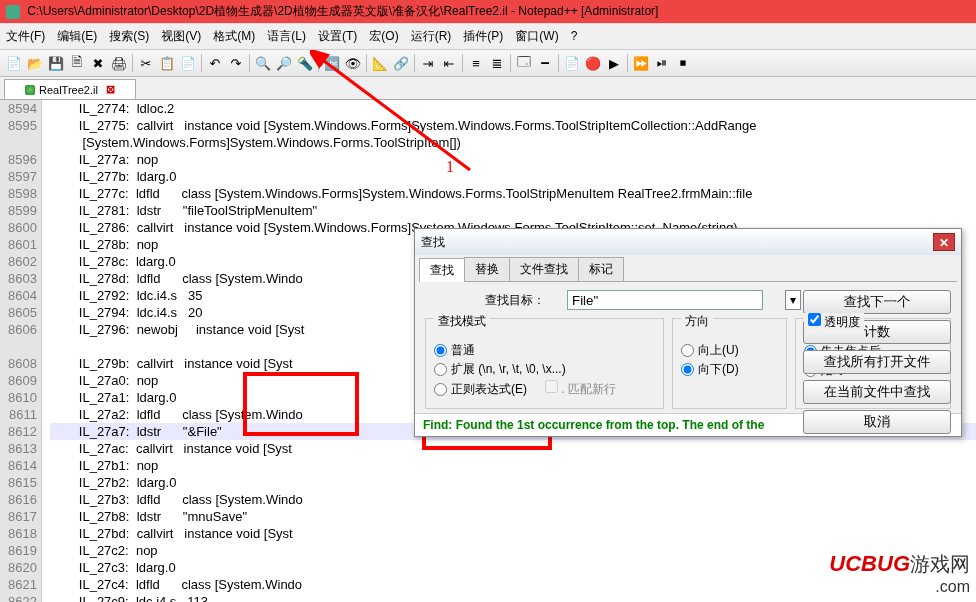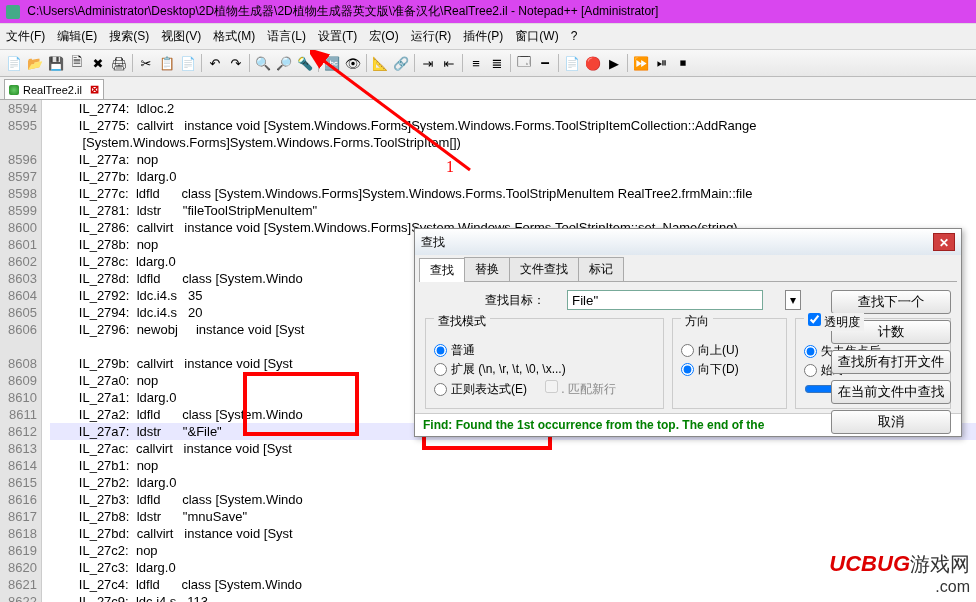--- a/index.html
+++ b/index.html
@@ -1,29 +1,29 @@
 <!DOCTYPE html>
 <html><head>
 <meta charset="utf-8">
 <style>
 * { margin: 0; padding: 0; box-sizing: border-box; font-family: "Microsoft YaHei", Tahoma, sans-serif; }
 body { background: #fff; font-size: 12px; overflow: hidden; width: 976px; height: 602px; position: relative; }
 
-.title-bar { background: #d946ef; padding: 3px 6px; font-size: 12px; border-bottom: 1px solid #ddd; }
+.title-bar { background: #ef4444; padding: 3px 6px; font-size: 12px; border-bottom: 1px solid #ddd; }
 .title-bar .icon { display: inline-block; width: 14px; height: 14px; background: #4a8; border-radius: 2px; vertical-align: middle; margin-right: 4px; }
 
 .menu-bar { background: #f0f0f0; padding: 2px 0; border-bottom: 1px solid #ccc; }
 .menu-bar span { display: inline-block; padding: 2px 6px; cursor: default; }
 
 .toolbar { background: linear-gradient(#f8f8f8,#e8e8e8); padding: 3px 4px; border-bottom: 1px solid #bbb; display: flex; gap: 1px; align-items: center; }
 .tb-btn { width: 20px; height: 20px; display: inline-flex; align-items: center; justify-content: center; border: 1px solid transparent; border-radius: 2px; font-size: 13px; }
 .tb-sep { width: 1px; height: 18px; background: #bbb; margin: 0 2px; }
 
 .tab-bar { background: #f0f0f0; padding-top: 2px; border-bottom: 1px solid #aaa; }
-.file-tab { display: inline-flex; align-items: center; gap: 4px; background: #fff; padding: 3px 4px; border: 1px solid #aaa; border-bottom: none; margin-left: 4px; font-size: 11px; }
+.file-tab { display: inline-flex; align-items: center; gap: 4px; background: #fff; padding: 3px 20px; border: 1px solid #aaa; border-bottom: none; margin-left: 4px; font-size: 11px; }
 .file-tab .close { color: #c00; font-weight: bold; margin-left: 4px; }
 .file-tab .dot { width: 10px; height: 10px; background: radial-gradient(#6c6,#282); border-radius: 2px; }
 
 .editor { display: flex; height: 528px; font-family: Consolas, "Courier New", monospace; font-size: 13px; line-height: 17px; white-space: pre; overflow: hidden; }
 .gutter { background: #e4e4e4; color: #808080; text-align: right; padding: 0 4px 0 8px; border-right: 1px solid #ccc; }
 .code { flex: 1; padding-left: 8px; position: relative; color: #000; }
 .hl-line { background: #e8e8ff; display: block; }
 .red-box { position: absolute; border: 4px solid red; pointer-events: none; }
 .red-arrow { position: absolute; pointer-events: none; }
 .red-text { position: absolute; color: red; font-family: "Microsoft YaHei"; font-size: 16px; pointer-events: none; }
@@ -35,21 +35,21 @@
 .find-title .x { width: 22px; height: 18px; background: #d04040; color: #fff; text-align: center; line-height: 18px; font-weight: bold; border: 1px solid #a02020; }
 .find-tabs { display: flex; border-bottom: 1px solid #aaa; margin: 2px 4px 0; }
 .find-tab { padding: 3px 10px; border: 1px solid #aaa; border-bottom: none; background: #e8e8e8; margin-right: -1px; }
 .find-tab.active { background: #fff; position: relative; top: 1px; }
 .find-body { padding: 8px 10px 4px; background: #f0f0f0; position: relative; }
 .find-row { display: flex; align-items: center; gap: 22px; }
 .find-row label { text-align: right; }
 .find-row input[type=text] { flex: 1; border: 1px solid #7a9; padding: 2px 4px; height: 20px; }
 .find-row .arrow { border: 1px solid #888; width: 16px; height: 20px; text-align: center; line-height: 18px; background: #fff; }
 .btn-col { position: absolute; right: 10px; top: 8px; display: flex; flex-direction: column; gap: 6px; }
-.dlg-btn { width: 120px; height: 24px; background: linear-gradient(#fefefe,#e4e4e4); border: 1px solid #888; border-radius: 3px; }
+.dlg-btn { width: 148px; height: 24px; background: linear-gradient(#fefefe,#e4e4e4); border: 1px solid #888; border-radius: 3px; }
 .fgroup { border: 1px solid #ccc; padding: 4px 8px 8px; }
 .fgroup .legend { position: relative; top: -10px; background: #f0f0f0; padding: 0 4px; display: inline-block; }
 .groups-row { display: flex; gap: 8px; margin-top: 8px; }
 .groups-row .fgroup { flex: 1; }
 .chk, .rdo { display: flex; align-items: center; gap: 4px; margin: 2px 0; }
 .status-line { color: #008000; font-weight: bold; padding: 4px 8px; background: #fff; border-top: 1px solid #ccc; font-size: 12px; white-space: nowrap; overflow: hidden; }
 .slider { width: 80px; }
 .cursor-ptr { position: absolute; font-size: 16px; pointer-events: none; }
 
 .watermark { position: absolute; right: 6px; bottom: 6px; font-size: 22px; font-weight: bold; font-style: italic; }

